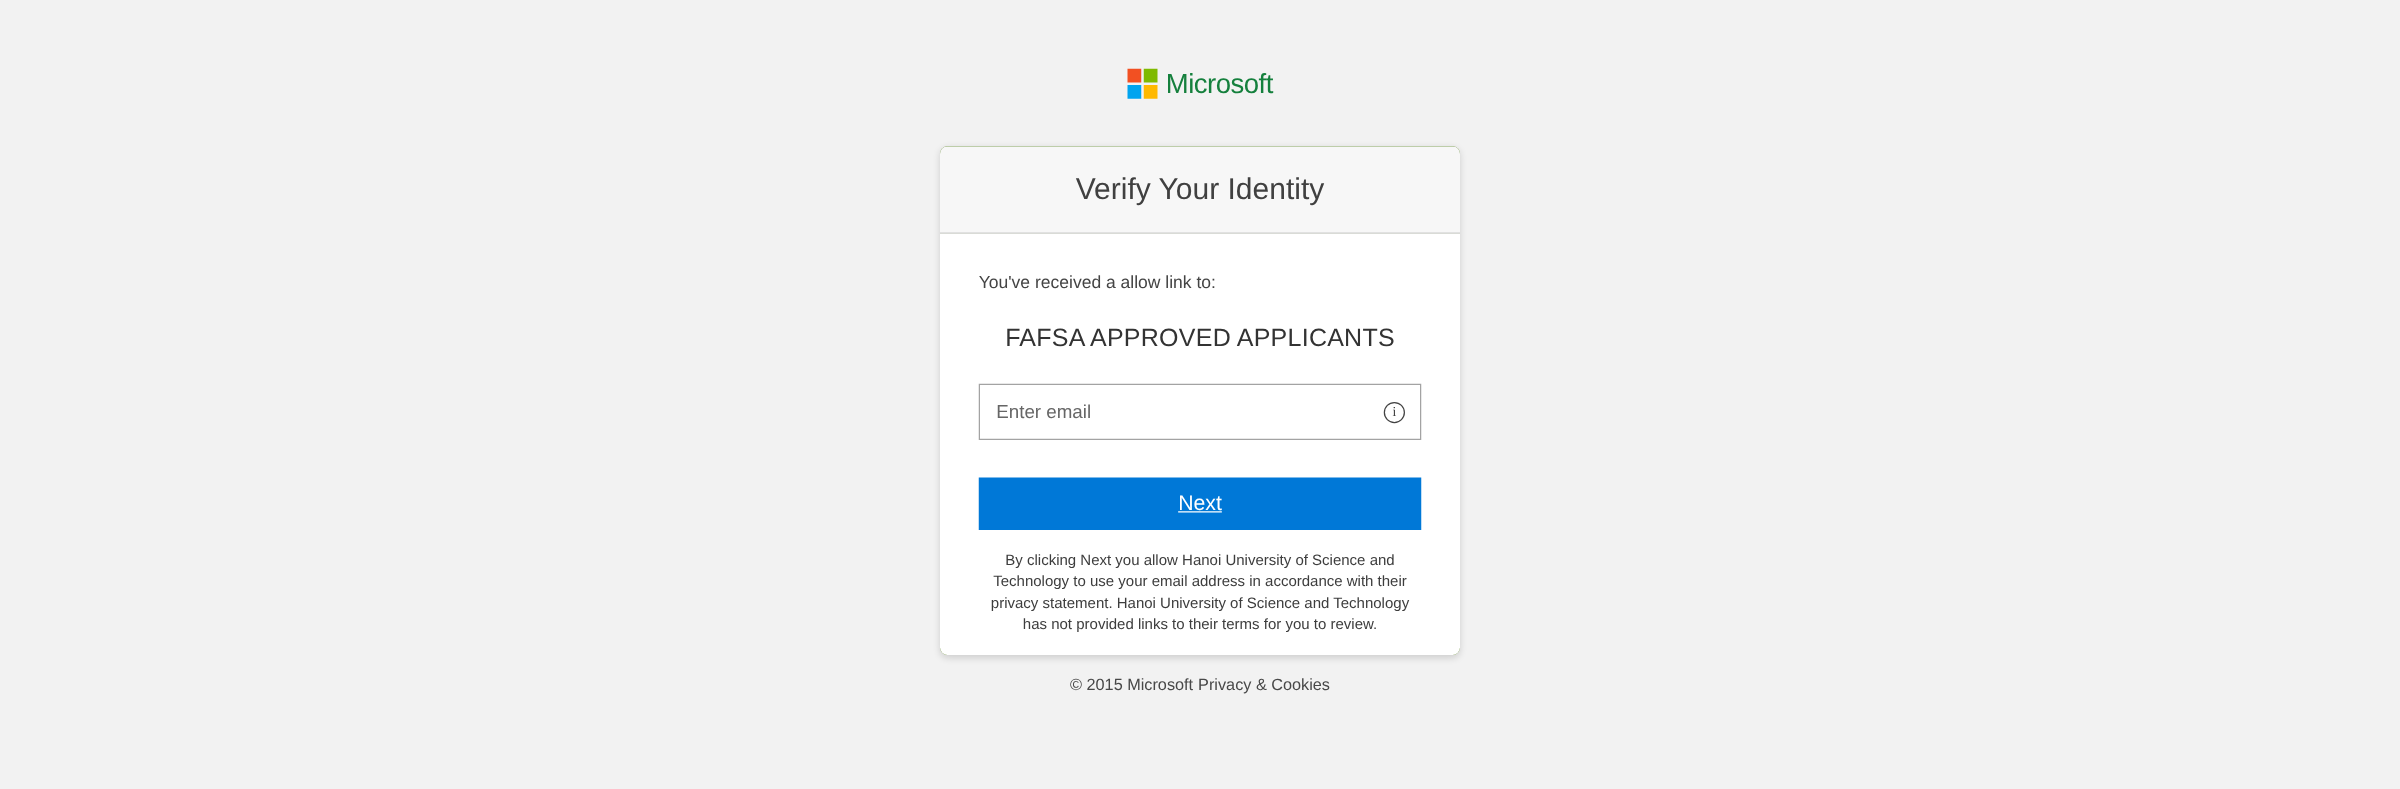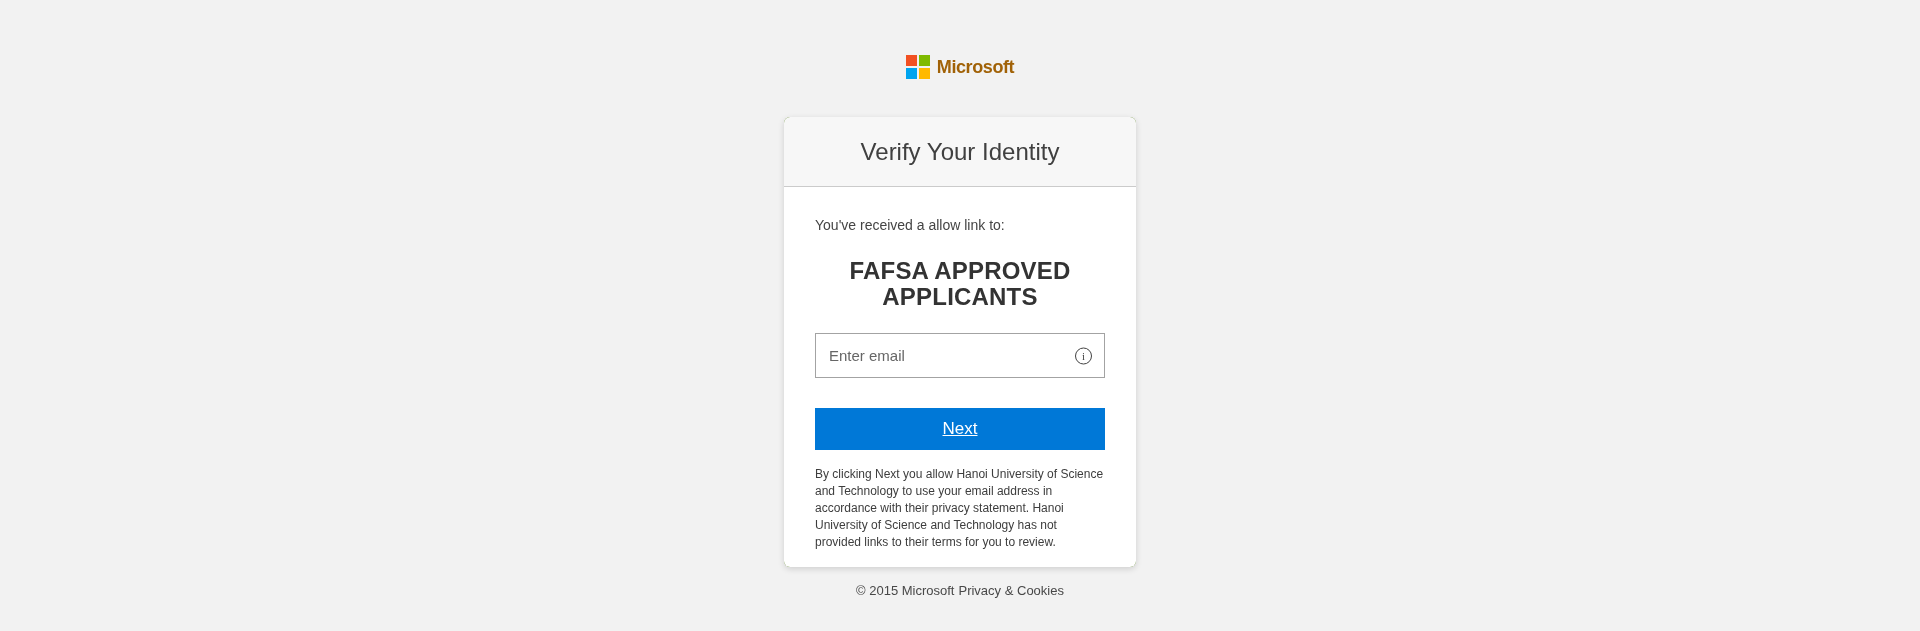--- a/index.html
+++ b/index.html
@@ -22,29 +22,29 @@
   }
   .logo-squares {
     display: grid;
     grid-template-columns: 11px 11px;
     grid-template-rows: 11px 11px;
     gap: 2px;
     margin-right: 7px;
   }
   .logo-squares span { display: block; width: 11px; height: 11px; }
   .logo-wordmark {
-    font-size: 18px;
-    font-weight: 700;
+    font-size: 22px;
+    font-weight: 400;
     letter-spacing: -0.4px;
-    color: #a16207;
+    color: #15803d;
     line-height: 26px;
   }
   
   .card {
-    width: 352px;
+    width: 416px;
     margin: 37px auto 4px auto;
     background: #4d7c0f;
     border-radius: 6px;
     box-shadow: 0 2px 6px rgba(0,0,0,0.15);
     overflow: hidden;
   }
   .card-header {
     height: 70px;
     background: #f7f7f7;
     border-bottom: 1px solid #cbcbcb;
@@ -62,25 +62,24 @@
     background: #ffffff;
   }
   .intro-text {
     font-size: 14px;
     color: #444444;
     line-height: 18px;
   }
   .item-name {
     margin-top: 24px;
     text-align: center;
-    font-size: 24px;
+    font-size: 20px;
     color: #333333;
     line-height: 26px;
     letter-spacing: 0.2px;
-    font-weight: bold;
   }
   .instruction-text {
     margin-top: 21px;
     font-size: 14px;
     color: #444444;
     line-height: 19px;
   }
   .input-wrap {
     position: relative;
     margin-top: 23px;
@@ -128,20 +127,21 @@
     font-family: "Liberation Sans", sans-serif;
     font-size: 17px;
     cursor: pointer;
     text-decoration: underline;
   }
   .disclaimer-text {
     margin-top: 16px;
     font-size: 12px;
     line-height: 17px;
     color: #3d3d3d;
+    text-align: center;
   }
   
   .footer {
     margin-top: 16px;
     text-align: center;
     font-size: 13px;
     color: #484848;
     white-space: nowrap;
   }
   .footer a {

